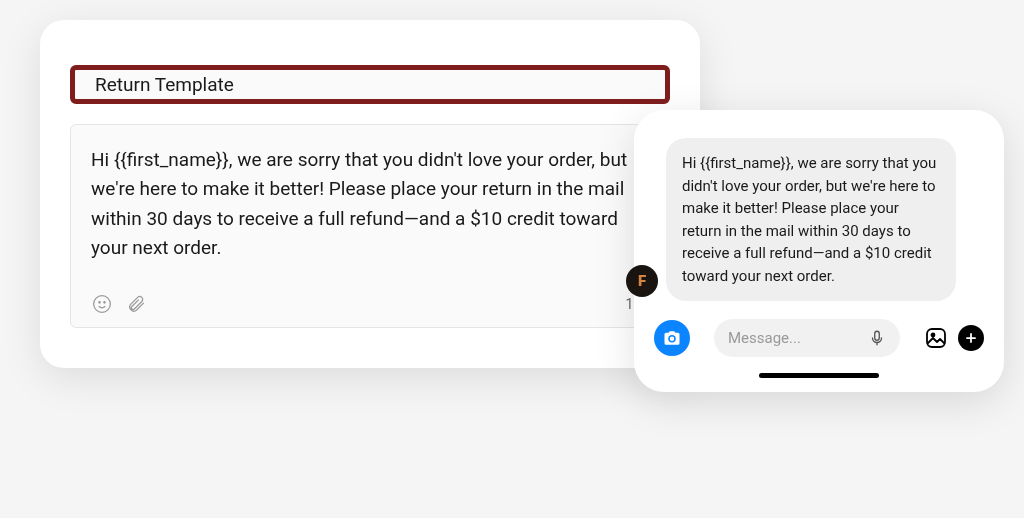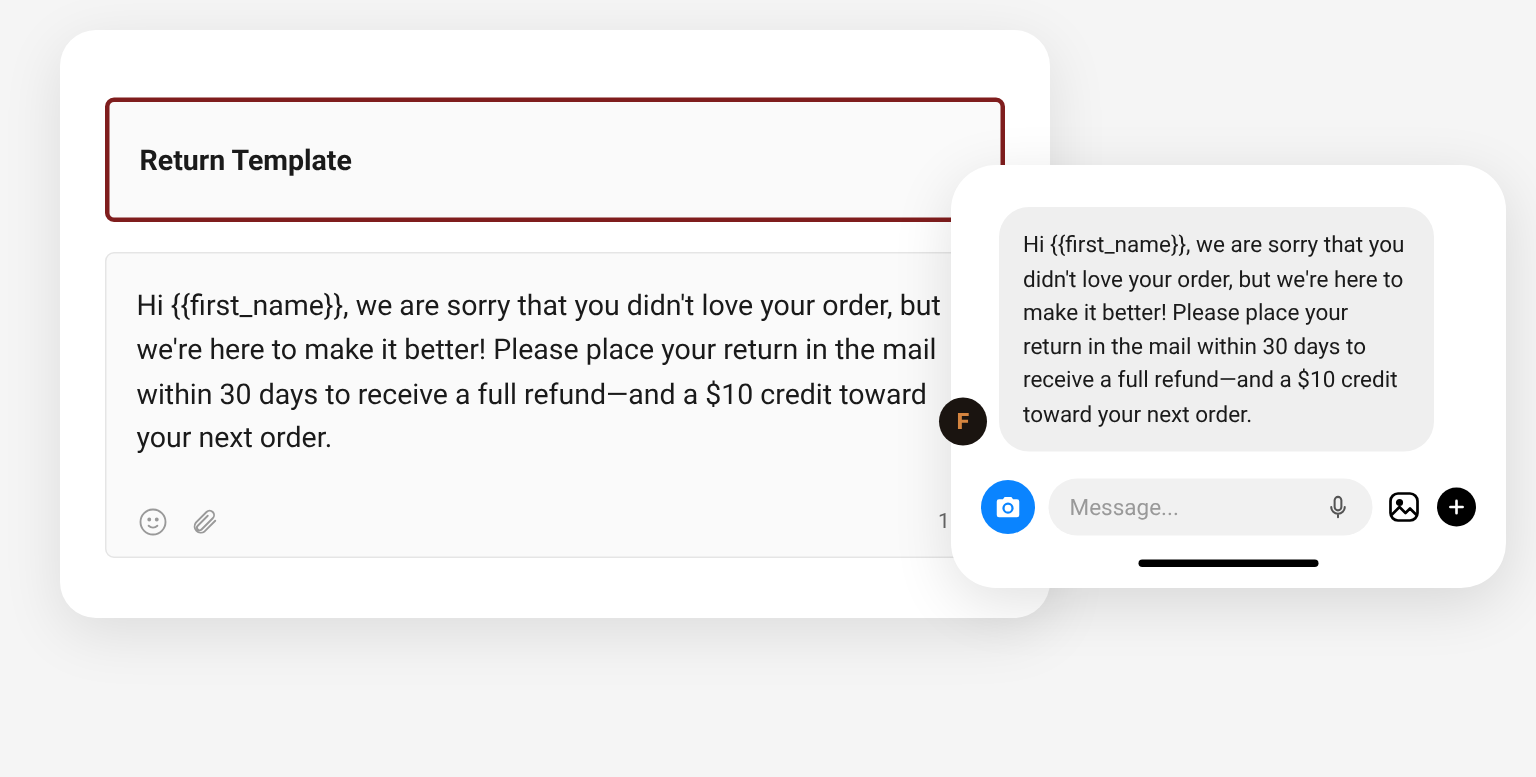--- a/index.html
+++ b/index.html
@@ -20,25 +20,25 @@
       left: 40px;
       top: 20px;
       width: 660px;
       background: #fff;
       border-radius: 24px;
       box-shadow: 0 10px 40px rgba(0,0,0,0.1);
       padding: 45px 30px 40px 30px;
     }
     .template-header {
       background: #fafafa;
-      border: 3px solid #7f1d1d;
+      border: 5px solid #7f1d1d;
       border-radius: 6px;
-      padding: 27px 20px;
+      padding: 3px 20px;
       font-size: 19px;
-      font-weight: 700;
+      font-weight: 400;
       color: #1a1a1a;
       margin-bottom: 20px;
     }
     .template-body {
       background: #fafafa;
       border: 1px solid #e5e5e5;
       border-radius: 6px;
       padding: 20px 20px 12px 20px;
     }
     .template-text {
@@ -119,21 +119,21 @@
       color: #1a1a1a;
       padding: 14px 16px;
       border-radius: 20px;
       font-size: 15px;
       line-height: 1.5;
       max-width: 290px;
     }
     .chat-input-row {
       display: flex;
       align-items: center;
-      gap: 9px;
+      gap: 24px;
     }
     .camera-btn {
       width: 36px;
       height: 36px;
       border-radius: 50%;
       background: #0a84ff;
       display: flex;
       align-items: center;
       justify-content: center;
       flex-shrink: 0;

